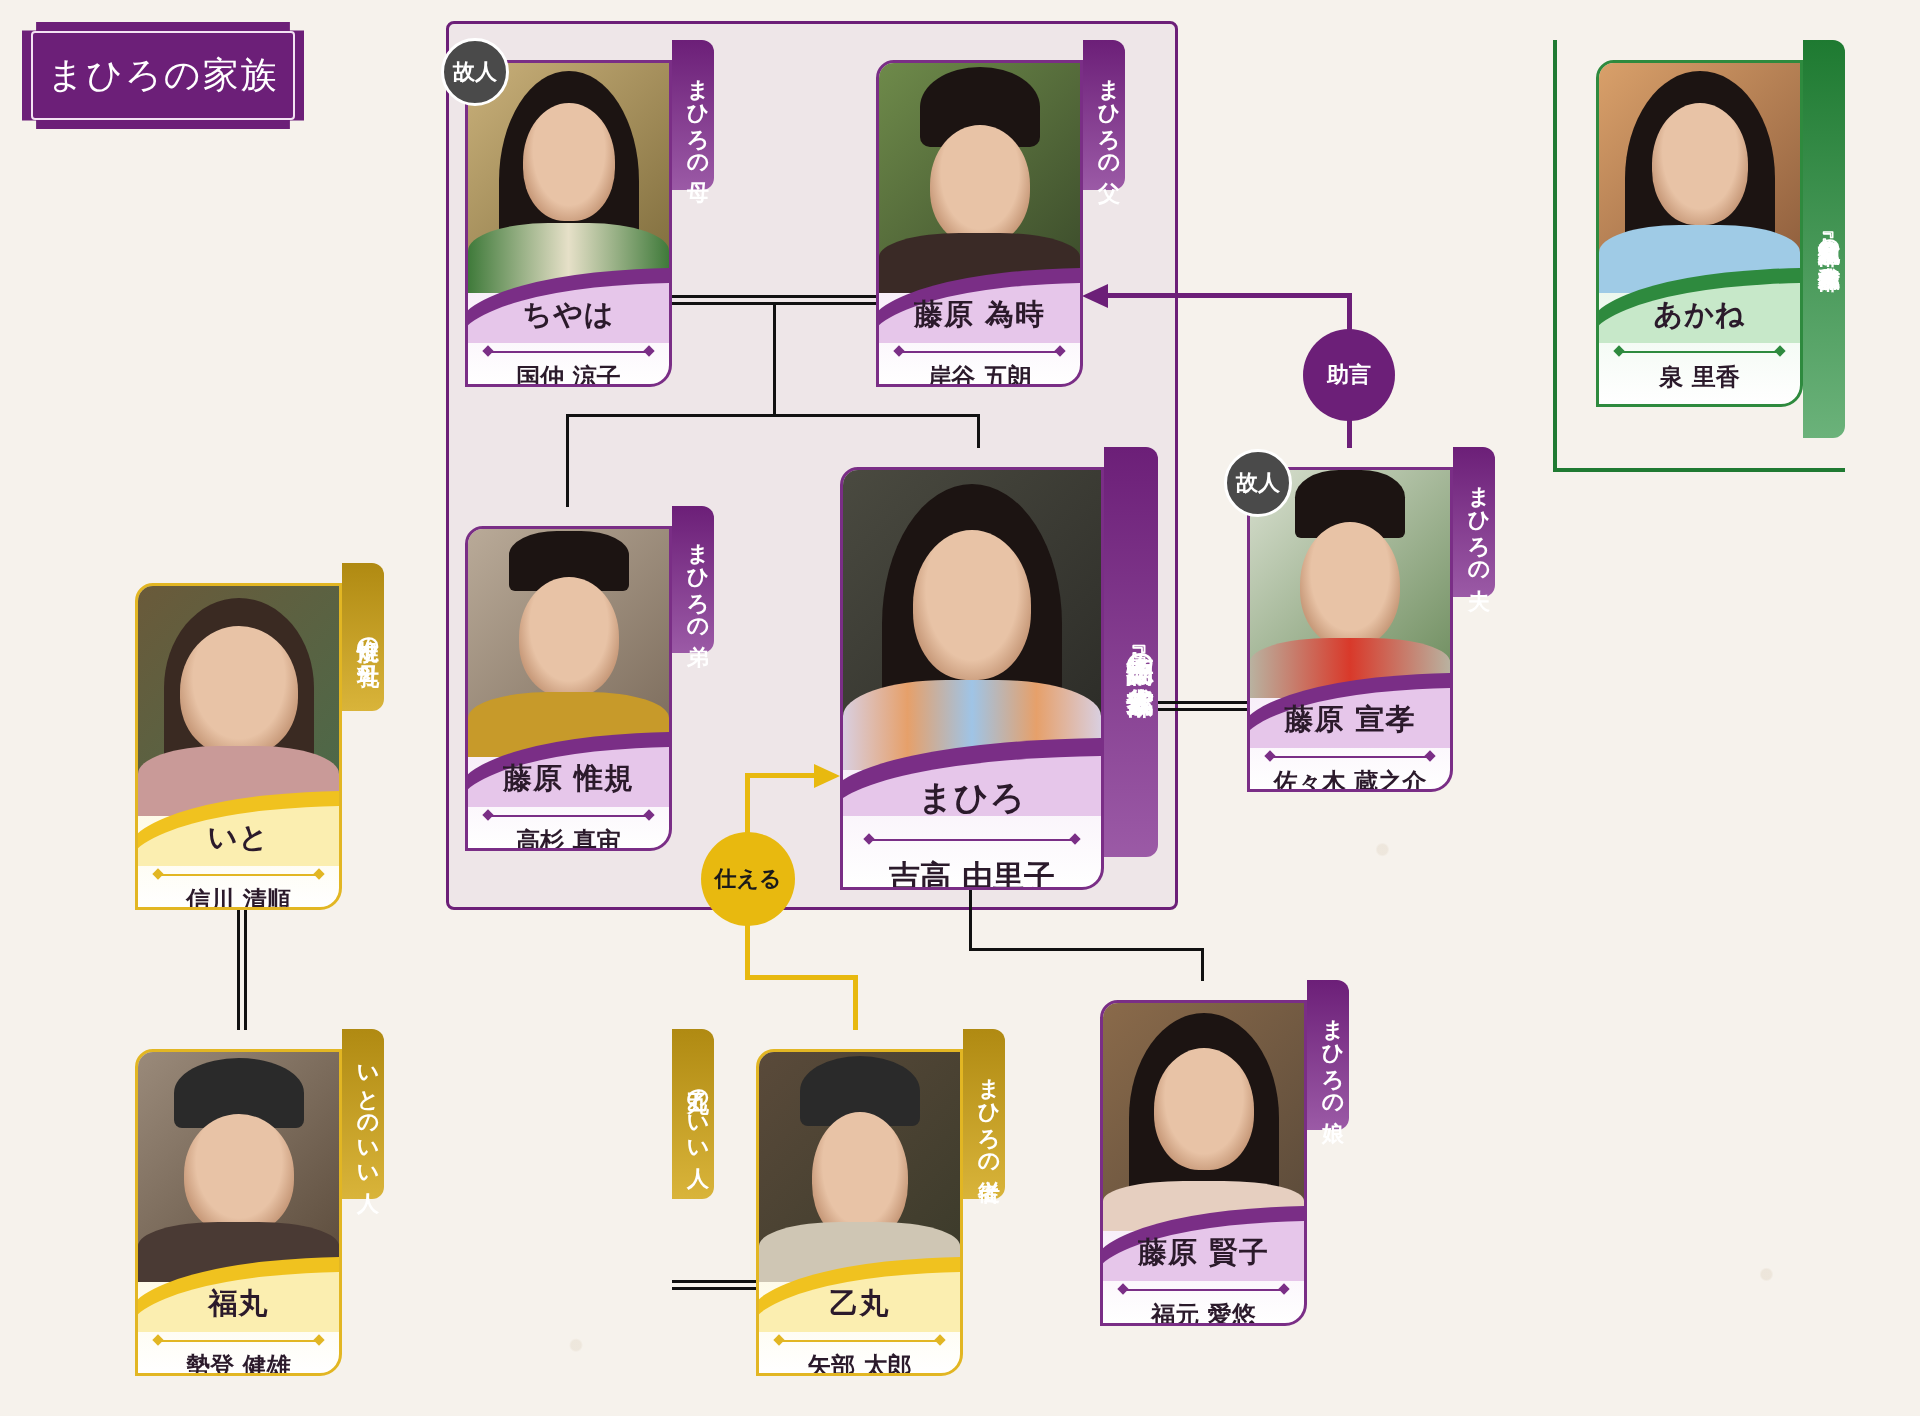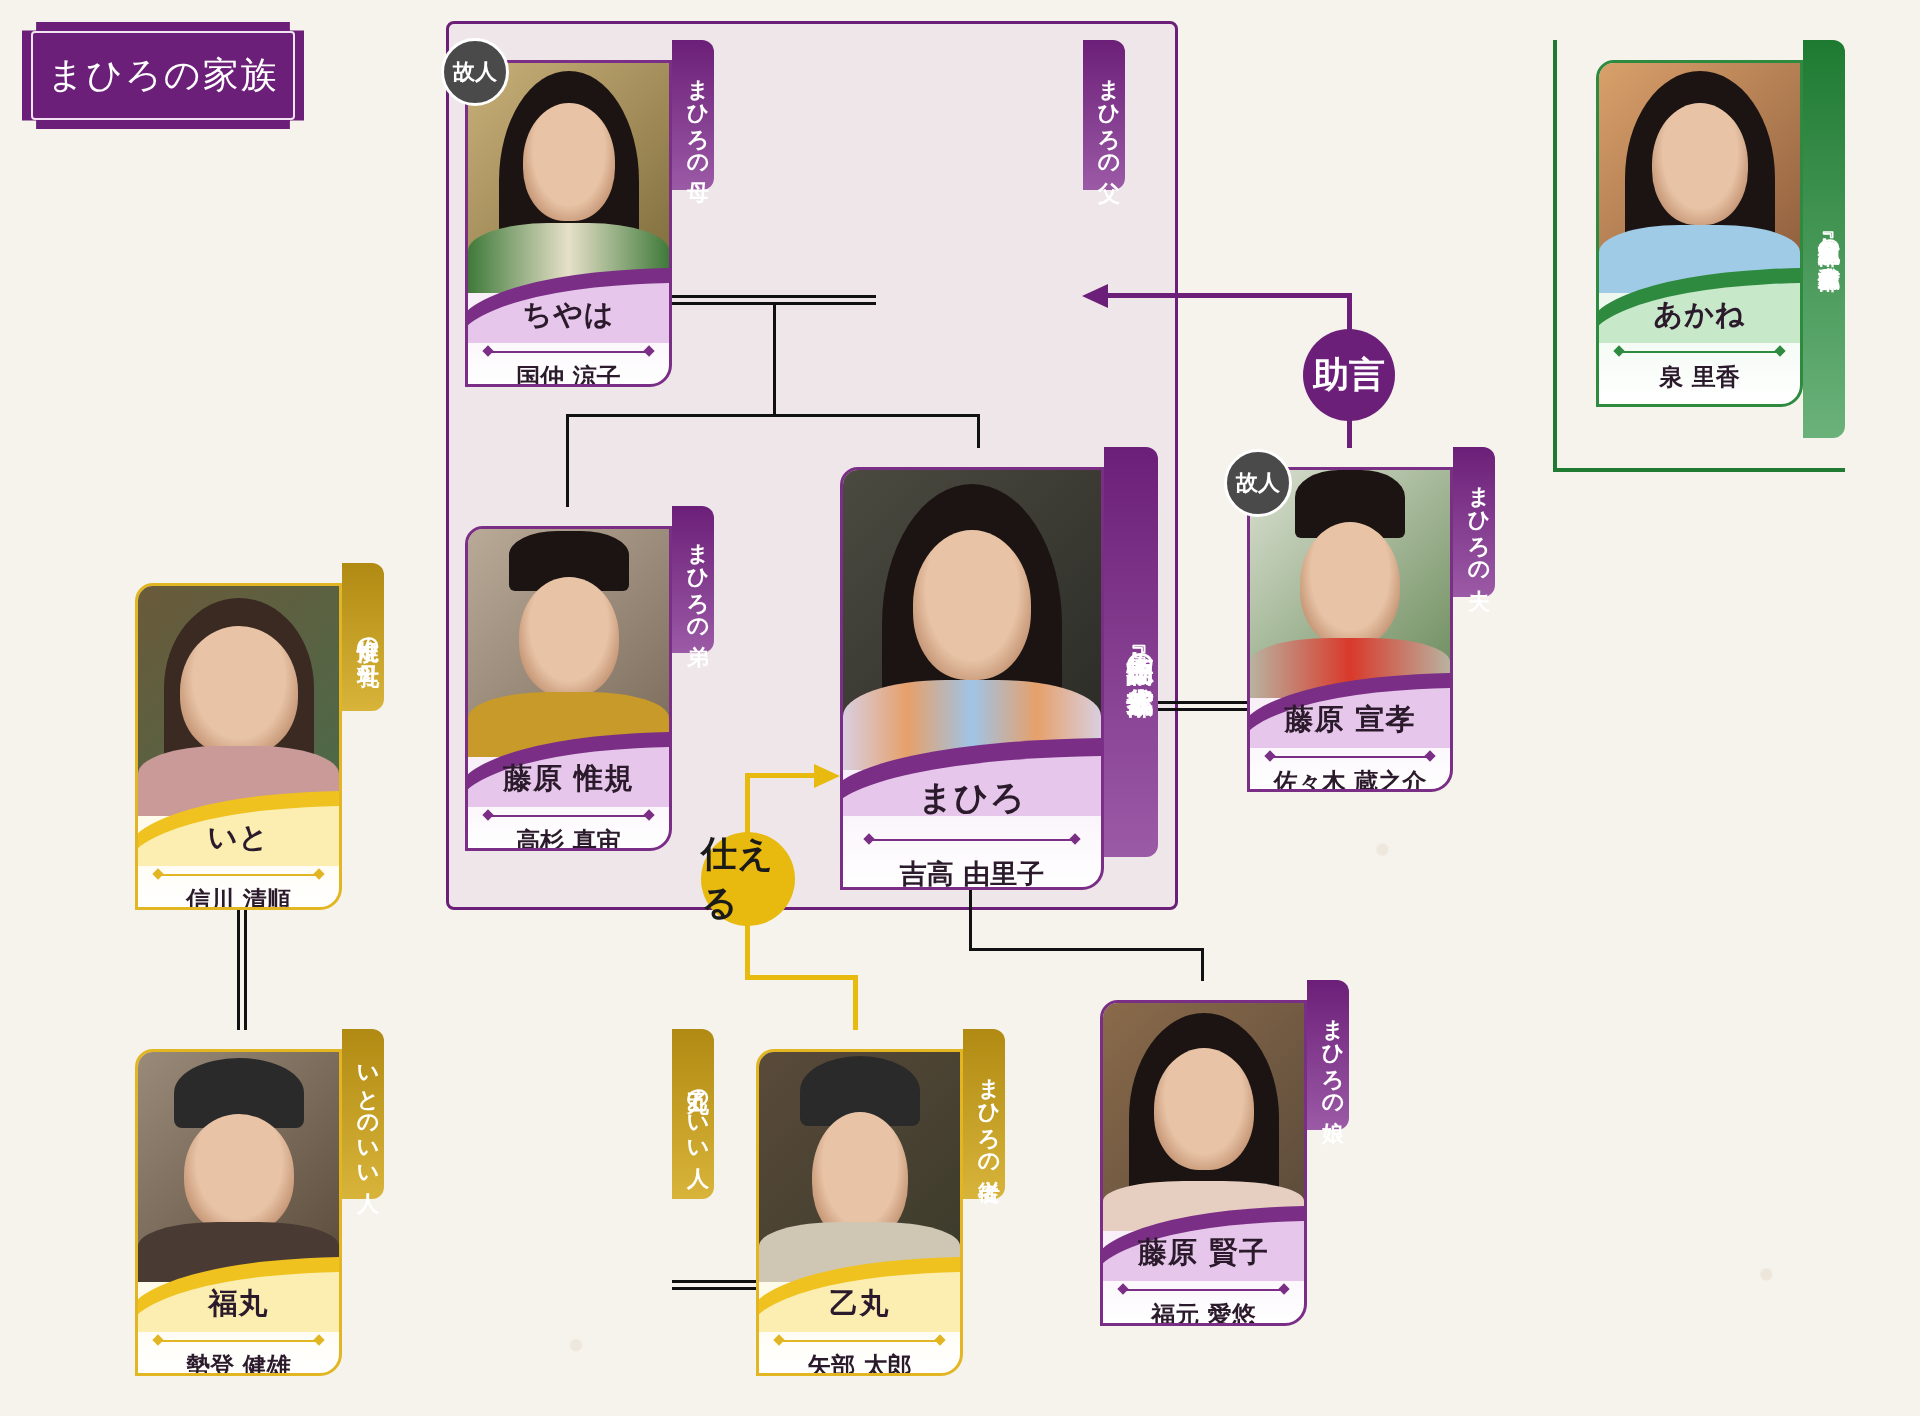--- a/index.html
+++ b/index.html
@@ -124,21 +124,21 @@
 
   
   .line { position: absolute; background: #111; }
   .line-purple { position: absolute; background: #6c1f78; }
   .line-yellow { position: absolute; background: #e8b90f; }
   .line-green { position: absolute; background: #1f7a32; }
 
   .rel-circle {
     position: absolute; border-radius: 50%;
     display: flex; align-items: center; justify-content: center;
-    font-size: 36px; font-weight: bold;
+    font-size: 22px; font-weight: bold;
   }
 </style>
 </head>
 <body>
 
 <div class="title-badge">
   <div class="title-text">まひろの家族</div>
 </div>
 
 <div class="family-box"></div>
@@ -198,20 +198,32 @@
     <div class="wave2" style="top:220px;"></div>
     <div class="role-name" style="top:232px;">ちやは</div>
     <div class="divider" style="top:288px;"></div>
     <div class="actor-name" style="top:298px;">国仲 涼子</div>
   </div>
   <div class="tab" style="left:207px; width:42px; height:150px;">まひろの母</div>
   <div class="deceased" style="left:-24px; top:-2px;">故人</div>
 </div>
 
 <div class="card purple" style="left:876px; top:40px; width:249px; height:347px;">
+  <div class="frame" style="width:207px;">
+    <div class="photo" style="height:230px; --photo-bg: linear-gradient(135deg,#6e8a4a,#3a4a2a); --garment: #3a2a26;">
+      <div class="hair" style="top:4px; width:120px; height:80px; border-radius:50% 50% 10px 10px;"></div>
+      <div class="face" style="top:62px; width:100px; height:120px;"></div>
+      <div class="garment" style="height:60px;"></div>
+    </div>
+    <div class="wave" style="top:205px;"></div>
+    <div class="wave2" style="top:220px;"></div>
+    <div class="role-name" style="top:232px;">藤原 為時</div>
+    <div class="divider" style="top:288px;"></div>
+    <div class="actor-name" style="top:298px;">岸谷 五朗</div>
+  </div>
   <div class="tab" style="left:207px; width:42px; height:150px;">まひろの父</div>
 </div>
 
 <div class="card purple" style="left:465px; top:506px; width:249px; height:345px;">
   <div class="frame" style="width:207px;">
     <div class="photo" style="height:228px; --photo-bg: linear-gradient(135deg,#b9aa98,#7a6a5a); --garment: #c79a2a;">
       <div class="hair" style="top:2px; width:120px; height:60px; border-radius:40% 40% 6px 6px;"></div>
       <div class="face" style="top:48px; width:100px; height:120px;"></div>
       <div class="garment" style="height:65px;"></div>
     </div>
@@ -228,21 +240,21 @@
   <div class="frame" style="width:264px;">
     <div class="photo" style="height:300px; --photo-bg: linear-gradient(135deg,#4a4a40,#2a2a26); --garment: linear-gradient(90deg,#d9cfe0,#e6a06a,#9fc4e6,#e6a06a,#d9cfe0);">
       <div class="hair" style="top:14px; width:180px; height:280px;"></div>
       <div class="face" style="top:60px; width:118px; height:150px;"></div>
       <div class="garment" style="height:90px;"></div>
     </div>
     <div class="wave" style="top:268px;"></div>
     <div class="wave2" style="top:286px;"></div>
     <div class="role-name" style="top:305px; font-size:34px;font-family:Liberation Serif, serif;">まひろ</div>
     <div class="divider" style="top:369px;"></div>
-    <div class="actor-name" style="top:386px; font-size:27px;">吉高 由里子</div>
+    <div class="actor-name" style="top:386px; font-size:31px;">吉高 由里子</div>
   </div>
   <div class="tab" style="left:264px; width:54px; height:410px; font-size:27px;">『源氏物語』の作者・紫式部</div>
 </div>
 
 <div class="card purple" style="left:1247px; top:447px; width:248px; height:345px;">
   <div class="frame" style="width:206px;">
     <div class="photo" style="height:228px; --photo-bg: linear-gradient(135deg,#d9e0d0,#6a8a5a); --garment: linear-gradient(90deg,#b9b2a0,#d9392a,#b9b2a0);">
       <div class="hair" style="top:0; width:110px; height:68px; border-radius:40% 40% 6px 6px;"></div>
       <div class="face" style="top:52px; width:100px; height:125px;"></div>
       <div class="garment" style="height:60px;"></div>

